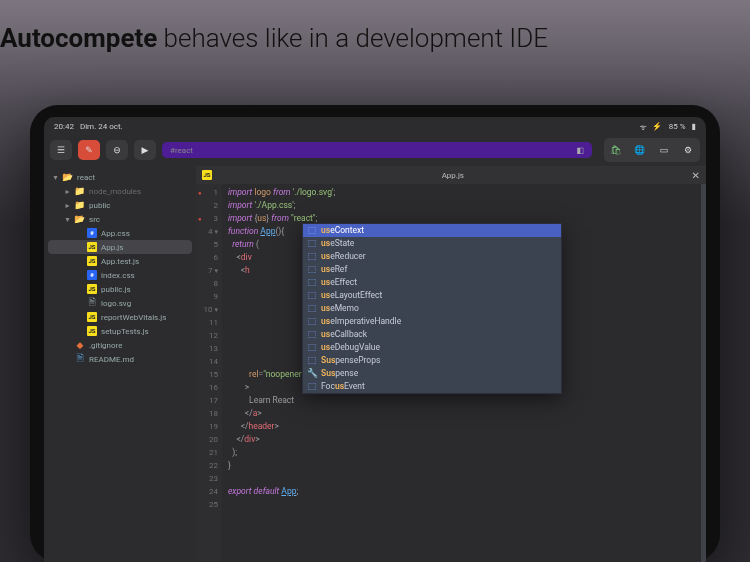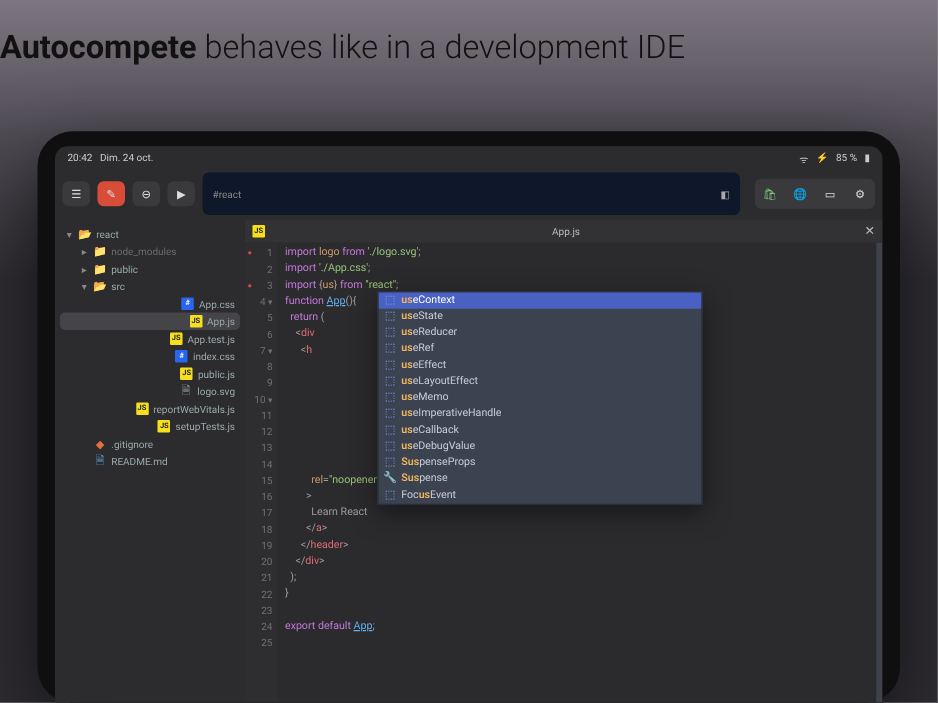--- a/index.html
+++ b/index.html
@@ -9,52 +9,52 @@
 
 .tablet { position: absolute; top: 105px; left: 30px; width: 690px; height: 457px; background: #0f0f0f; border-radius: 28px; padding: 12px 14px 0 14px; box-shadow: 0 20px 60px rgba(0,0,0,.6); }
 .screen { width: 100%; height: 100%; background: #2c2c2e; border-radius: 10px 10px 0 0; overflow: hidden; display: flex; flex-direction: column; font-size: 9px; color: #bbb; }
 
 .statusbar { display: flex; justify-content: space-between; align-items: center; padding: 4px 10px 2px; font-size: 8px; color: #ccc; }
 .sb-left, .sb-right { display: flex; gap: 6px; align-items: center; }
 
 .toolbar { display: flex; align-items: center; padding: 4px 6px; gap: 6px; }
 .tbtn { height: 20px; min-width: 22px; border-radius: 5px; display: flex; align-items: center; justify-content: center; color: #ddd; background: #3a3a3c; position: relative; }
 .tbtn.red { background: #d84c3a; }
-.addr { flex: 1; background: #0f172a; height: 34px; border-radius: 5px; display: flex; align-items: center; padding: 0 8px; color: #888; font-size: 8px; gap:6px;}
+.addr { flex: 1; background: #4c1d95; height: 16px; border-radius: 5px; display: flex; align-items: center; padding: 0 8px; color: #888; font-size: 8px; gap:6px;}
 .addr .endicon { margin-left:auto; color:#aaa; }
 .rightgrp { display:flex; gap:4px; margin-left:6px; background:#3a3a3c; border-radius:5px; padding:2px;}
 .rightgrp .tbtn{ background:transparent; min-width:20px; }
 
 .main { flex:1; display:flex; overflow:hidden; background:#252527;}
 .sidebar { width: 152px; background:#2c2c2e; padding:4px 4px; overflow:hidden; font-size:8px; color:#9aa; }
 .node { display:flex; align-items:center; gap:4px; padding:2px 4px; border-radius:4px; white-space:nowrap; }
 .node.sel { background:#444449; }
 .tw { display:inline-block; width:7px; color:#888; text-align:center;}
 .ico { display:inline-flex; width:10px; height:10px; align-items:center; justify-content:center; font-size:9px;}
 .folder{ color:#d9b24a;} .folder.open{color:#d9b24a;}
 .jsico{ width:10px;height:10px;background:#f7df1e;color:#222;font-size:6px;line-height:10px;text-align:center;font-weight:700;border-radius:1px;}
 .cssico{width:10px;height:10px;background:#2965f1;color:#fff;font-size:6px;line-height:10px;text-align:center;font-weight:700;border-radius:1px;}
 .dim{color:#6b6b6e;}
 .gitico{color:#e2703a;}
 .mdico{color:#5aa7e0;}
-.ind1{padding-left:16px;} .ind2{padding-left:28px;justify-content:flex-end;}
+.ind1{padding-left:16px;} .ind2{padding-left:28px;}
 
 .editor { flex:1; display:flex; flex-direction:column; background:#2b2b2e; position:relative; font-family: Menlo, Monaco, Consolas, monospace; }
 .tabbar { display:flex; align-items:center; background:#323234; height:18px; font-size:8px; color:#9a9a9d; padding:0 6px; gap:6px;}
 .tabbar .jsico{margin-right:2px;}
 .tabname{flex:1; text-align:center; color:#bcbcbf;}
 .close-x{color:#bbb; font-size:10px;}
 
 .code { flex:1; display:flex; overflow:hidden; position:relative;}
 .gutter { width:26px; background:#2e2e31; text-align:right; padding:2px 4px 0 0; font-size:8px; color:#6f6f74; line-height:13px;}
 .gutter .g{height:13px; position:relative;}
 .gutter .err::before{content:'●'; color:#d84c3a; position:absolute; left:2px; font-size:6px;}
 .gutter .arrd::after{content:'▾'; color:#6f6f74; font-size:7px; margin-left:2px;}
 .codelines { flex:1; padding:2px 0 0 6px; font-size:8.5px; line-height:13px; color:#9c9ca1; white-space:pre;}
-.kw{color:#c678dd;} .str{color:#98c379;} .fn{color:#61afef;text-decoration:underline;} .tag{color:#e06c75;} .id{color:#d19a66;} .attr{color:#d19a66;}
+.kw{color:#c678dd;font-style:italic;} .str{color:#98c379;} .fn{color:#61afef;text-decoration:underline;} .tag{color:#e06c75;} .id{color:#d19a66;} .attr{color:#d19a66;}
 
 .autocomplete { position:absolute; top:39px; left:106px; width:260px; background:#3b4250; border:1px solid #2a2f3a; box-shadow:0 6px 20px rgba(0,0,0,.5); font-size:8.5px; line-height:13px;}
 .ac-row{display:flex; align-items:center; gap:4px; padding:0 4px; color:#c8cdd8;}
 .ac-row.sel{background:#4a61c4; color:#fff;}
 .ac-ico{width:10px; text-align:center; font-size:9px;}
 .cube{color:#7aa6ff;} .wrench{color:#b0b6c2;}
 .match{color:#f0b65c; font-weight:600;}
 .scrollbar{position:absolute; right:0; top:0; bottom:0; width:5px; background:#40424a;}
 </style>
 </head>

